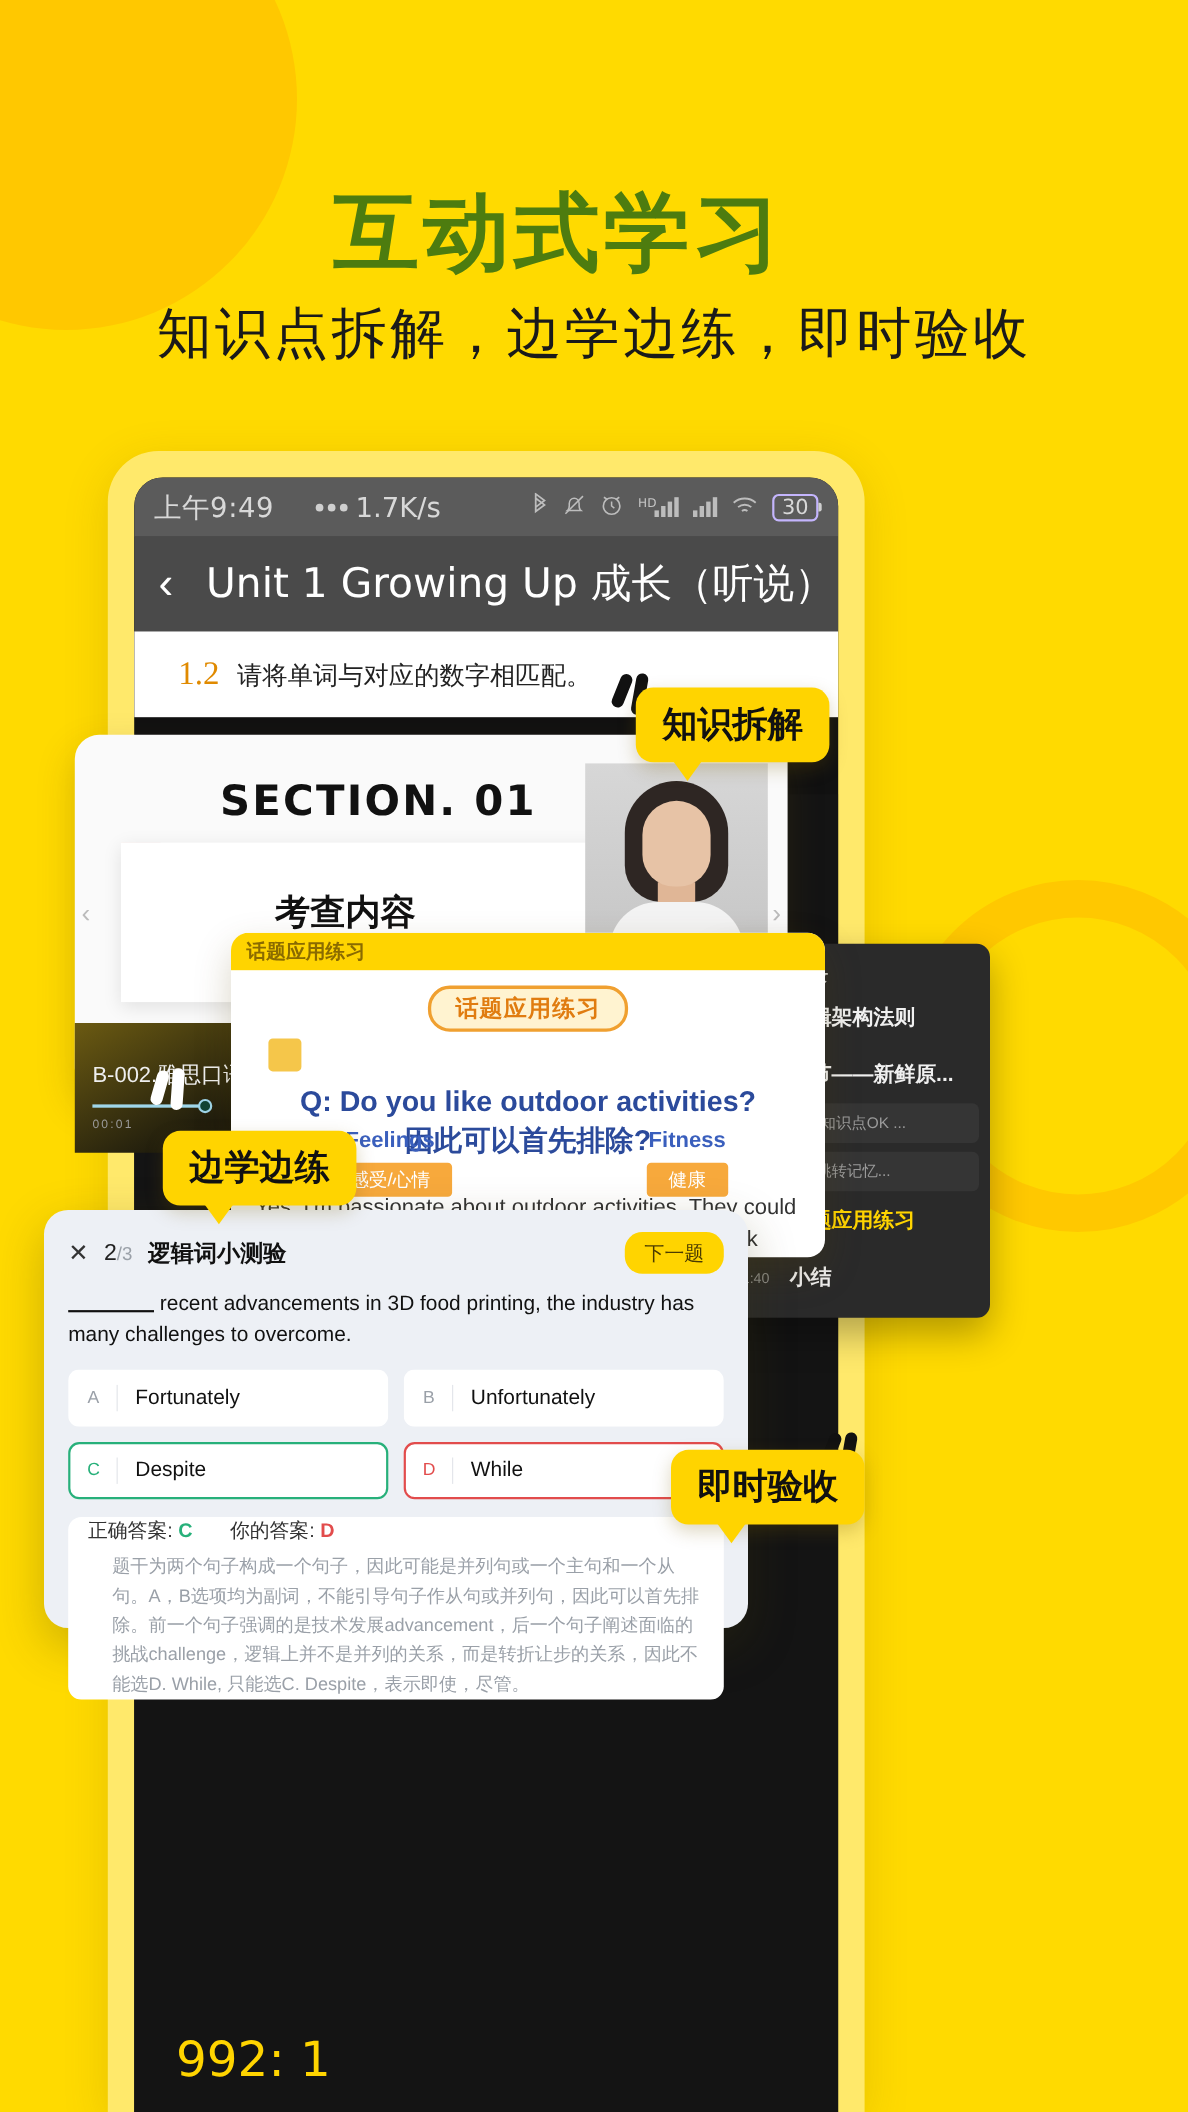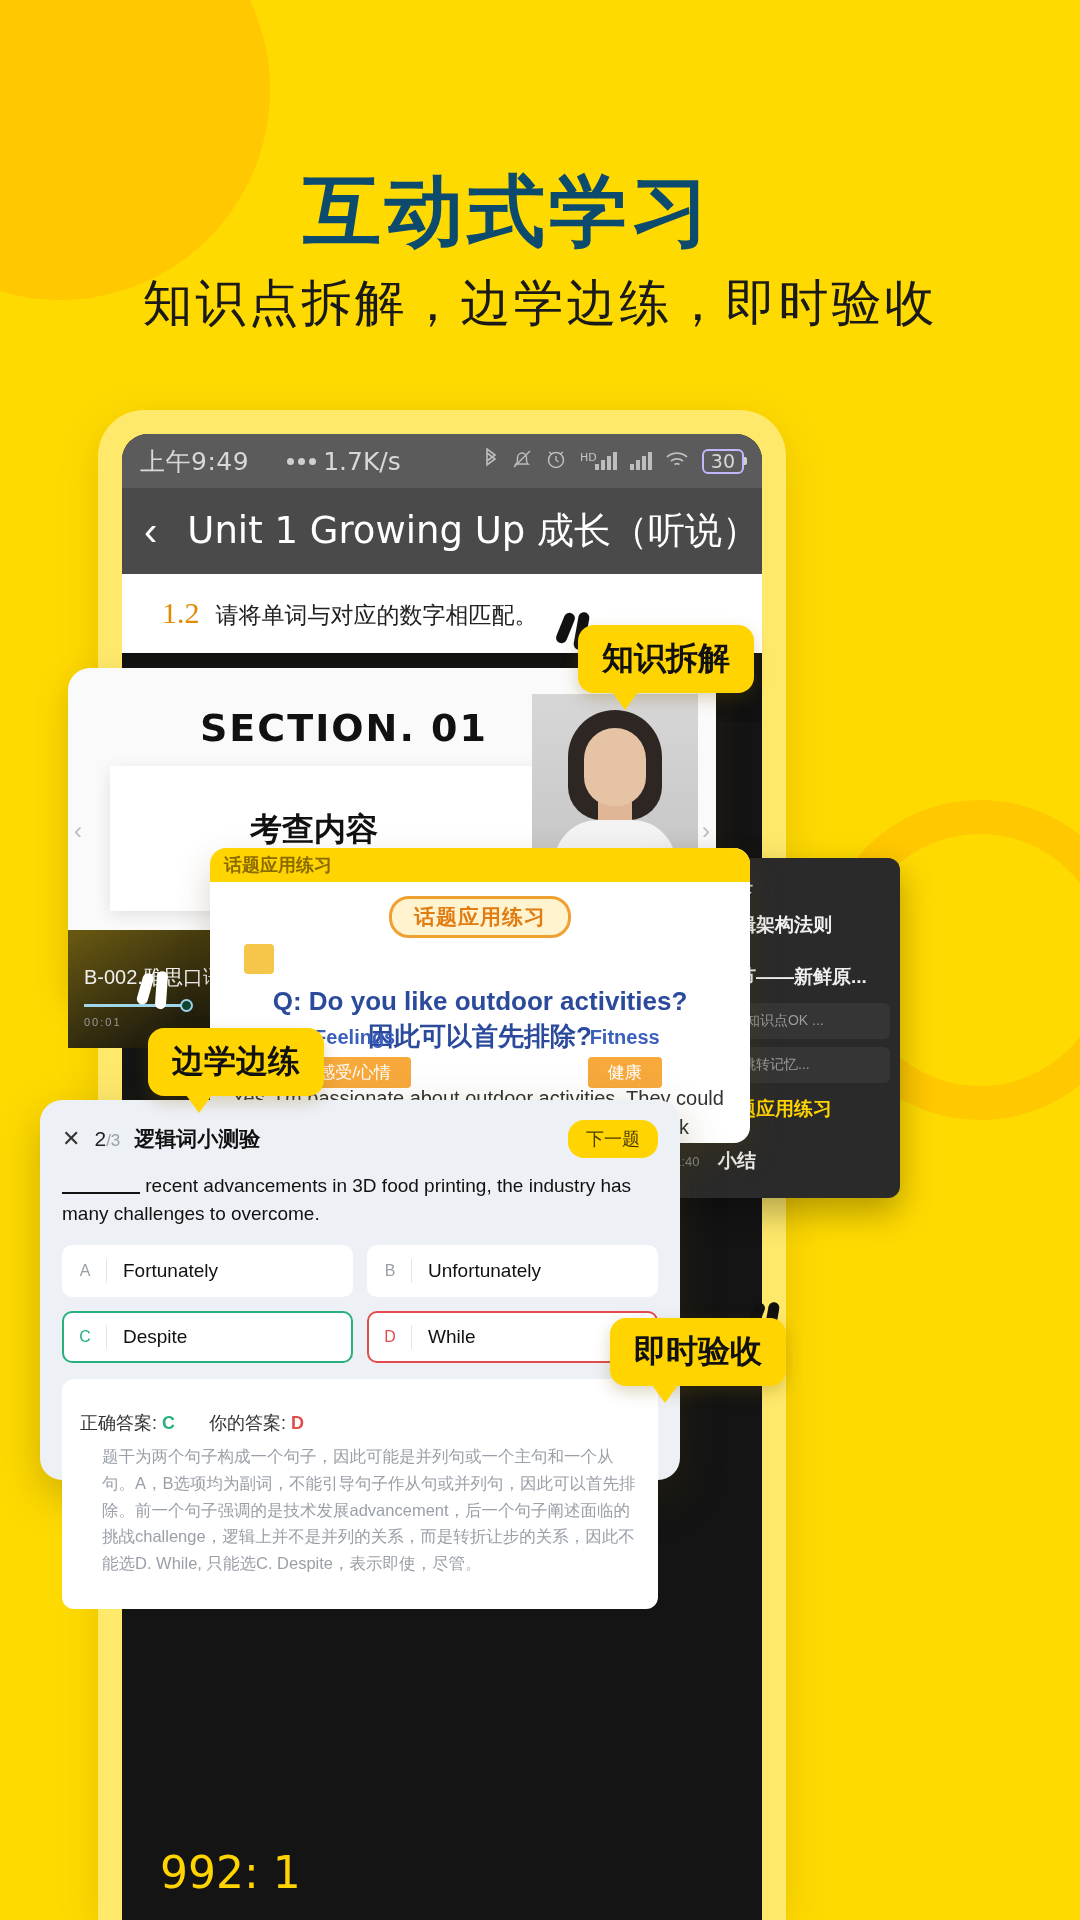--- a/index.html
+++ b/index.html
@@ -16,21 +16,21 @@
   .blob-tl { left: -150px; top: -120px; width: 420px; height: 420px; }
   .blob-mr {
     right: -60px; top: 800px; width: 320px; height: 320px;
     border: 34px solid #FFC800; background: transparent;
   }
 
   
   .headline {
     position: absolute; top: 160px; left: 0; width: 1016px;
     text-align: center;
-    font-size: 78px; font-weight: bold; color: #0c4a6e;
+    font-size: 78px; font-weight: bold; color: #4d7c0f;
     letter-spacing: 4px;
     font-family: "DejaVu Sans", sans-serif;
   }
   .subhead {
     position: absolute; top: 270px; left: 0; width: 1080px;
     text-align: center;
     font-size: 50px; color: #1a1a1a; letter-spacing: 3px;
     font-family: "DejaVu Sans", sans-serif;
   }
 
@@ -224,21 +224,21 @@
     display:flex;align-items:center;height:52px;cursor:pointer;
   }
   .qz-opt .ltr{width:42px;text-align:center;color:#9aa0a8;font-size:16px;}
   .qz-opt .div{width:1px;height:24px;background:#e1e4e9;}
   .qz-opt .txt{padding-left:16px;font-size:19px;color:#111;}
   .qz-opt.correct{border-color:#27B07A;}
   .qz-opt.correct .ltr{color:#27B07A;}
   .qz-opt.wrong{border-color:#E24C4C;}
   .qz-opt.wrong .ltr{color:#E24C4C;}
   .qz-exp{
-    margin-top:16px;background:#fff;border-radius:12px;padding:32px 18px;
+    margin-top:16px;background:#fff;border-radius:12px;padding:0 18px;
   }
   .qz-ans{font-size:18px;color:#333;margin-bottom:8px;}
   .qz-ans .c{color:#27B07A;font-weight:bold;}
   .qz-ans .d{color:#E24C4C;font-weight:bold;}
   .qz-ans .gap{display:inline-block;width:24px;}
   .qz-why{font-size:16.5px;color:#9aa0a8;line-height:1.62;margin-left:22px;}
 
   
   .badge {
     position:absolute; background:#FFD400; border-radius:16px;

